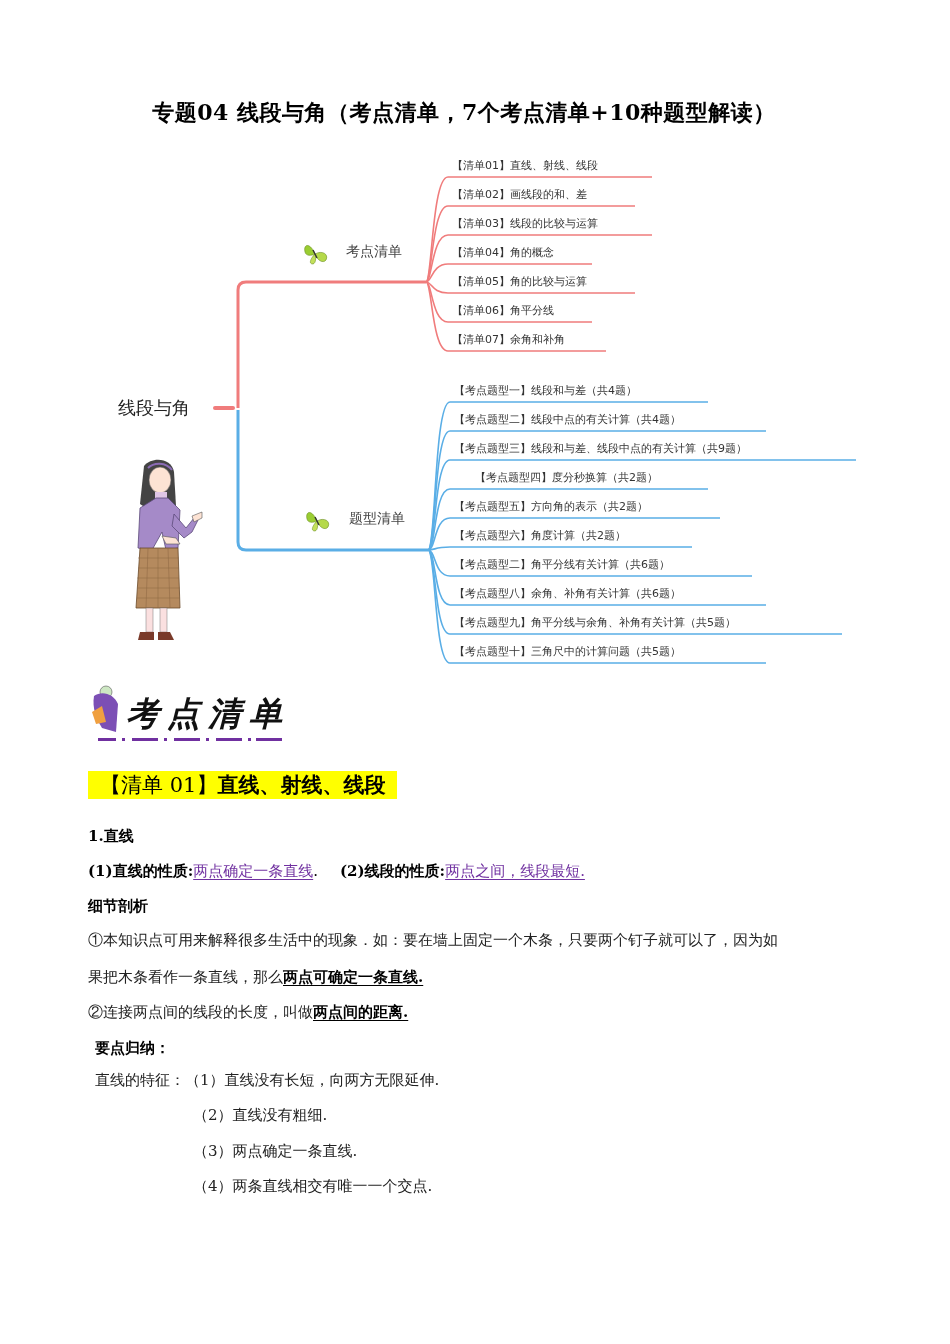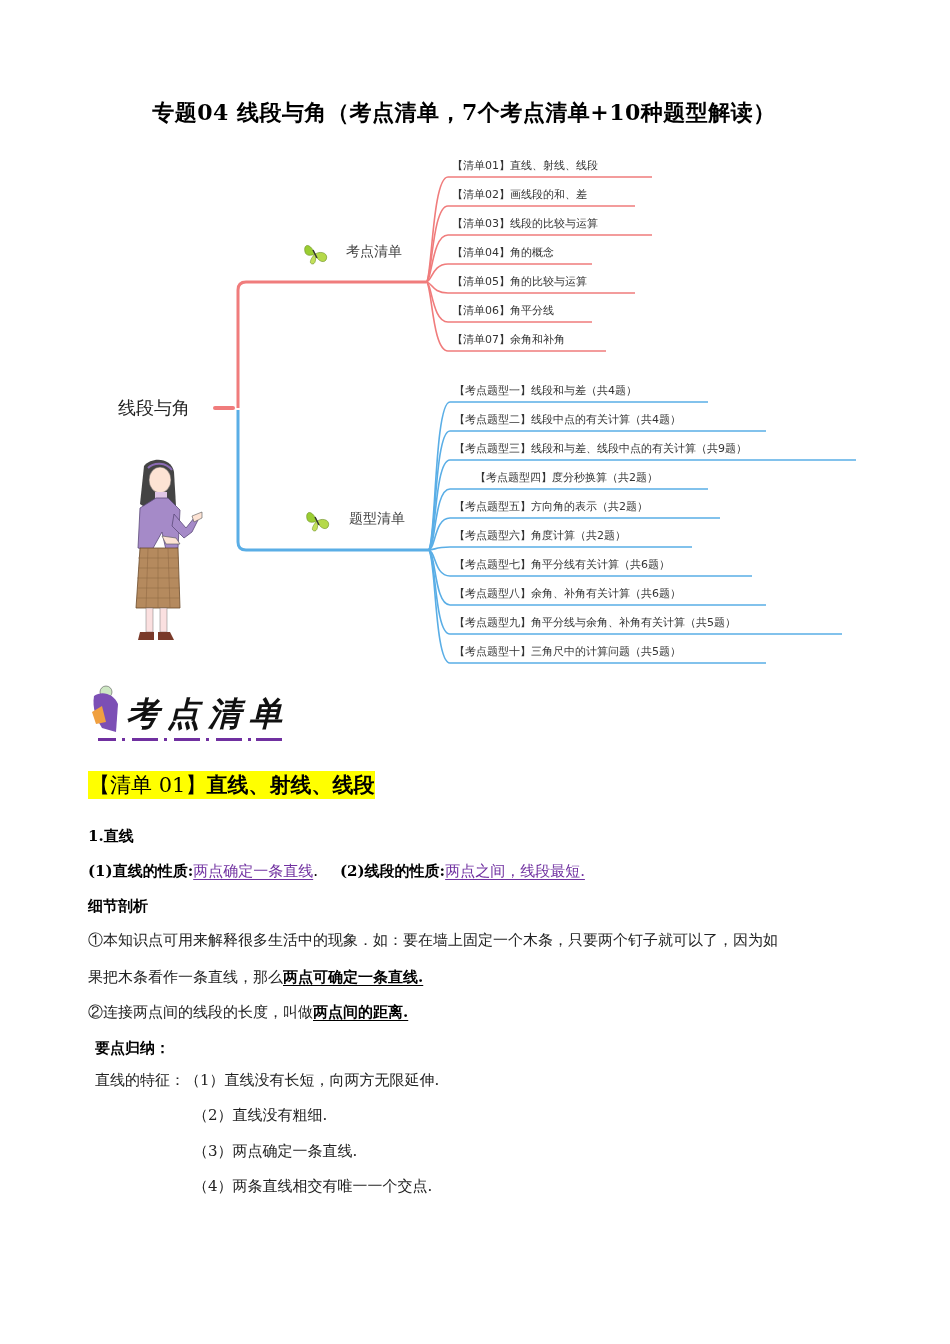--- a/index.html
+++ b/index.html
@@ -12,21 +12,21 @@
   .mm-text { font-family: "DejaVu Sans", "Liberation Sans", sans-serif; color: #333; white-space: nowrap; }
   .leaf { font-size: 11px; height: 20px; line-height: 20px; }
   .root-label { left: 118px; top: 396px; font-size: 18px; color: #222; }
   .branch-label { font-size: 14px; color: #444; }
   .butterfly { width: 30px; height: 28px; }
   .teacher { left: 122px; top: 458px; width: 82px; height: 184px; }
   .banner { left: 88px; top: 682px; width: 200px; height: 66px; }
   .banner-text { left: 126px; top: 692px; font-size: 33px; font-weight: bold;
                  font-family: "DejaVu Serif", serif; letter-spacing: 8px; color: #111; font-style: italic; }
   .highlight { left: 88px; top: 771px; height: 28px; line-height: 28px; background: #ffff00;
-               font-size: 21px; padding: 0 1px; }
+               font-size: 21px; padding: 0 12px; }
   .highlight .hl-prefix { font-weight: normal; }
   .highlight .hl-main { font-weight: bold; }
   .para { left: 88px; font-size: 15px; white-space: nowrap; }
   .bold { font-weight: bold; }
   .link { color: #7030a0; text-decoration: underline; text-underline-offset: 3px; }
   .link-bold { color: #000000; text-decoration: underline; font-weight: bold; text-underline-offset: 3px; }
   .body-text { font-size: 15px; color: #222; }
 </style>
 </head>
 <body>
@@ -90,21 +90,21 @@
 <div class="abs mm-text leaf" style="left:452px;top:272px;">【清单05】角的比较与运算</div>
 <div class="abs mm-text leaf" style="left:452px;top:301px;">【清单06】角平分线</div>
 <div class="abs mm-text leaf" style="left:452px;top:330px;">【清单07】余角和补角</div>
 
 <div class="abs mm-text leaf" style="left:454px;top:381px;">【考点题型一】线段和与差（共4题）</div>
 <div class="abs mm-text leaf" style="left:454px;top:410px;">【考点题型二】线段中点的有关计算（共4题）</div>
 <div class="abs mm-text leaf" style="left:454px;top:439px;">【考点题型三】线段和与差、线段中点的有关计算（共9题）</div>
 <div class="abs mm-text leaf" style="left:475px;top:468px;">【考点题型四】度分秒换算（共2题）</div>
 <div class="abs mm-text leaf" style="left:454px;top:497px;">【考点题型五】方向角的表示（共2题）</div>
 <div class="abs mm-text leaf" style="left:454px;top:526px;">【考点题型六】角度计算（共2题）</div>
-<div class="abs mm-text leaf" style="left:454px;top:555px;">【考点题型七】角平分线有关计算（共6题）</div>
+<div class="abs mm-text leaf" style="left:454px;top:555px;">【考点题型二】角平分线有关计算（共6题）</div>
 <div class="abs mm-text leaf" style="left:454px;top:584px;">【考点题型八】余角、补角有关计算（共6题）</div>
 <div class="abs mm-text leaf" style="left:454px;top:613px;">【考点题型九】角平分线与余角、补角有关计算（共5题）</div>
 <div class="abs mm-text leaf" style="left:454px;top:642px;">【考点题型十】三角尺中的计算问题（共5题）</div>
 
 <svg class="abs teacher" viewBox="0 0 82 184">
 
   <path d="M22 8 C 30 -2, 50 0, 52 14 L 54 48 L 44 52 L 24 50 L 18 46 Z" fill="#444"></path>
 
   <ellipse cx="38" cy="22" rx="11" ry="13" fill="#fde3d4" stroke="#555" stroke-width="0.6"></ellipse>
   <path d="M26 10 C 32 4, 44 4, 50 12" stroke="#8b6bb5" stroke-width="2" fill="none"></path>

